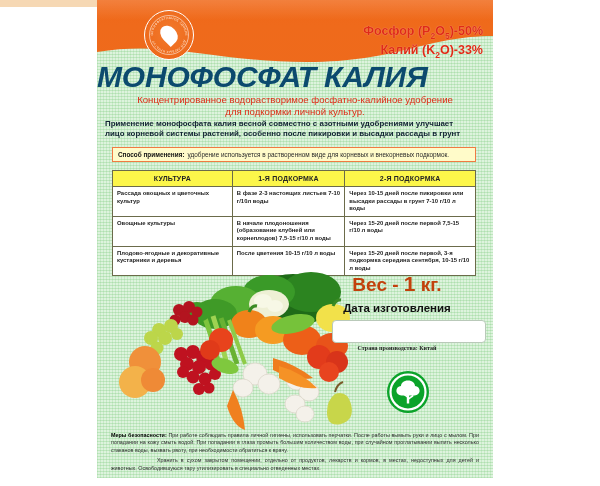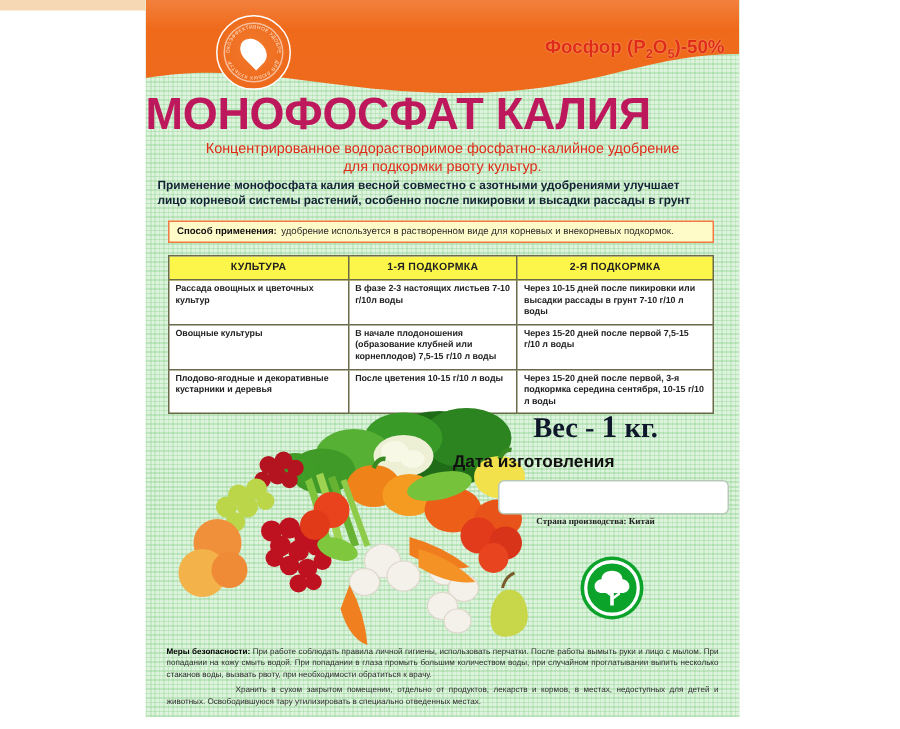--- a/index.html
+++ b/index.html
@@ -75,23 +75,24 @@
     position:absolute;right:10px;top:24px;text-align:right;
     color:#e02b17;font-weight:bold;font-size:12.5px;line-height:14.5px;
     text-shadow:0 0 1px rgba(255,255,255,.6);
     z-index:4;
   }
   .npk sub{font-size:8.5px;}
 
   
   .product-name{
     position:absolute;left:0;top:60px;width:316px;text-align:center;
-    color:#be185d;font-weight:bold;font-size:30px;letter-spacing:-.2px;
+    color:#0c4a6e;font-weight:bold;font-size:30px;letter-spacing:-.2px;
     font-family:"Liberation Sans", sans-serif;
     white-space:nowrap;
+    font-style:italic;
   }
   .tagline{
     position:absolute;left:6px;top:94px;width:384px;text-align:center;
     color:#e02b17;font-weight:normal;font-size:9.6px;line-height:11.5px;
   }
 
   
   .intro{
     position:absolute;left:8px;top:119px;width:380px;
     color:#123; font-weight:bold;font-size:7.9px;line-height:10px;
@@ -128,27 +129,27 @@
 
   
   .photo{
     position:absolute;left:0px;top:262px;width:260px;height:175px;
     z-index:2;overflow:hidden;
   }
 
   
   .weight{
     position:absolute;left:205px;top:272px;width:190px;text-align:center;
-    color:#0f172a;font-weight:bold;font-size:19px;
-    font-family:Liberation Serif, serif;
+    color:#c2410c;font-weight:bold;font-size:19px;
+    font-family:Liberation Sans, sans-serif;
     z-index:3;
   }
   .weight .num{font-size:21px;}
   .date-label{
-    position:absolute;left:205px;top:302px;width:190px;
+    position:absolute;left:205px;top:302px;width:190px;text-align:center;
     color:#111;font-weight:bold;font-size:11.5px;z-index:3;
   }
   .date-box{
     position:absolute;left:235px;top:320px;width:152px;height:21px;
     background:#ffffff;border:1px solid #b9c9b9;border-radius:4px;z-index:3;
   }
   .country{
     position:absolute;left:205px;top:345px;width:190px;text-align:center;
     color:#222;font-weight:bold;font-size:6px;
     font-family:"Liberation Serif", serif;z-index:3;
@@ -190,27 +191,28 @@
       </text>
       <text font-size="3.2" fill="#ffe7d2" font-family="Liberation Sans, sans-serif" letter-spacing="0.3">
         <textPath href="#arcBot" startOffset="50%" text-anchor="middle">ДЛЯ ЛЮБЫХ КУЛЬТУР</textPath>
       </text>
     </svg>
     <div class="logo-drop"></div>
   </div>
 
   <div class="npk">
     <div>Фосфор (P<sub>2</sub>O<sub>5</sub>)-50%</div>
+    <div>Калий (K<sub>2</sub>O)-33%</div>
   </div>
 
   <div class="product-name">МОНОФОСФАТ КАЛИЯ</div>
 
   <div class="tagline">
     <div>Концентрированное водорастворимое фосфатно-калийное удобрение</div>
-    <div>для подкормки рвоту культур.</div>
+    <div>для подкормки личной культур.</div>
   </div>
 
   <div class="intro">
     <div>Применение монофосфата калия весной совместно с азотными удобрениями улучшает</div>
     <div>лицо корневой системы растений, особенно после пикировки и высадки рассады в грунт</div>
   </div>
 
   <div class="usage">
     <b>Способ применения:</b>
     <span>удобрение используется в растворенном виде для корневых и внекорневых подкормок.</span>

